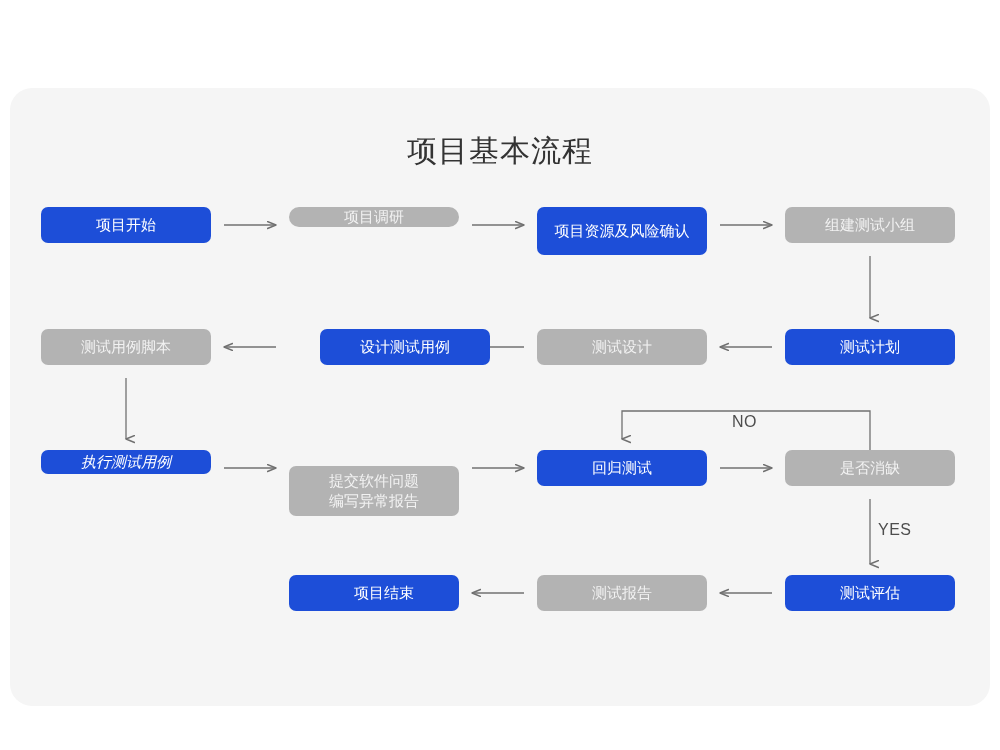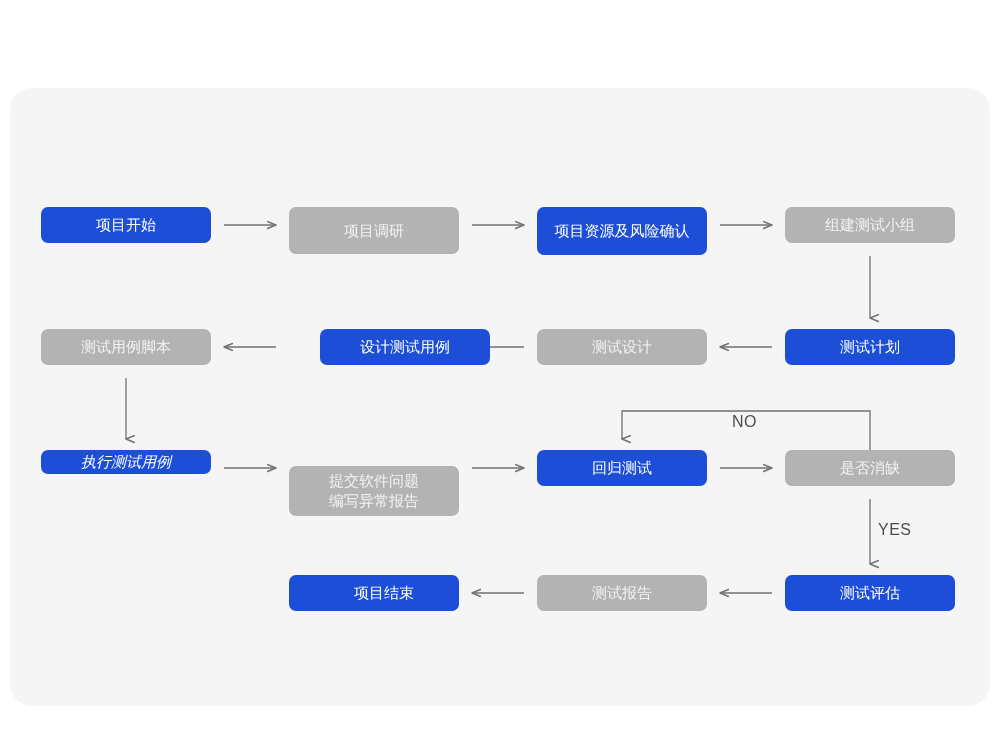--- a/index.html
+++ b/index.html
@@ -79,20 +79,21 @@
     user-select: none;
   }
 </style>
 </head>
 <body>
 
 <div id="canvas">
 
   <div id="panel"></div>
 
+  <div id="title">项目基本流程</div>
 
   <svg class="arrows" viewBox="0 0 1000 750">
     <defs>
       <marker id="ah-right" markerWidth="10" markerHeight="10" refX="9" refY="4" orient="auto" markerUnits="userSpaceOnUse">
         <path d="M0.5,0.5 L9,4 L0.5,7.5" fill="none" stroke="#707070" stroke-width="1.4" stroke-linecap="round" stroke-linejoin="round"></path>
       </marker>
       <marker id="ah-left" markerWidth="10" markerHeight="10" refX="1" refY="4" orient="auto" markerUnits="userSpaceOnUse">
         <path d="M9.5,0.5 L1,4 L9.5,7.5" fill="none" stroke="#707070" stroke-width="1.4" stroke-linecap="round" stroke-linejoin="round"></path>
       </marker>
       <marker id="ah-down" markerWidth="10" markerHeight="10" refX="4" refY="9" orient="auto" markerUnits="userSpaceOnUse">
@@ -120,21 +121,21 @@
 
     <line x1="870" y1="499" x2="870" y2="564" stroke="#707070" stroke-width="1.3" marker-end="url(#ah-down)"></line>
 
     <line x1="772" y1="593" x2="720" y2="593" stroke="#707070" stroke-width="1.3" marker-end="url(#ah-right)"></line>
     <line x1="524" y1="593" x2="472" y2="593" stroke="#707070" stroke-width="1.3" marker-end="url(#ah-right)"></line>
   </svg>
 
   <div class="node purple" style="left:41px;top:207px;width:170px;height:36px;">
     <span class="label">项目开始</span>
   </div>
-  <div class="node gray" style="left:289px;top:207px;width:170px;height:47px;">
+  <div class="node gray" style="left:289px;top:207px;width:170px;height:20px;border-radius:15px;">
     <span class="label">项目调研</span>
   </div>
   <div class="node purple" style="left:537px;top:207px;width:170px;height:48px;">
     <span class="label">项目资源及风险确认</span>
   </div>
   <div class="node gray" style="left:785px;top:207px;width:170px;height:36px;">
     <span class="label">组建测试小组</span>
   </div>
 
   <div class="node gray" style="left:41px;top:329px;width:170px;height:36px;">

